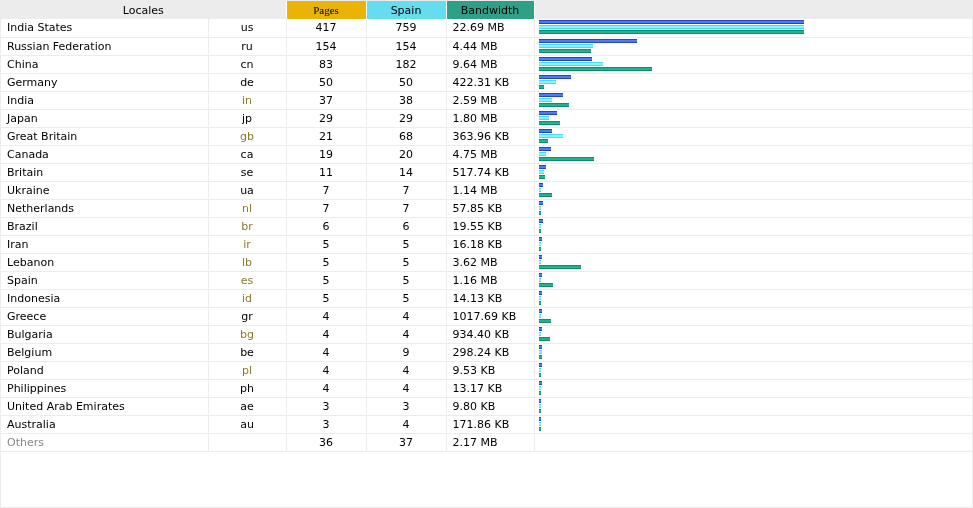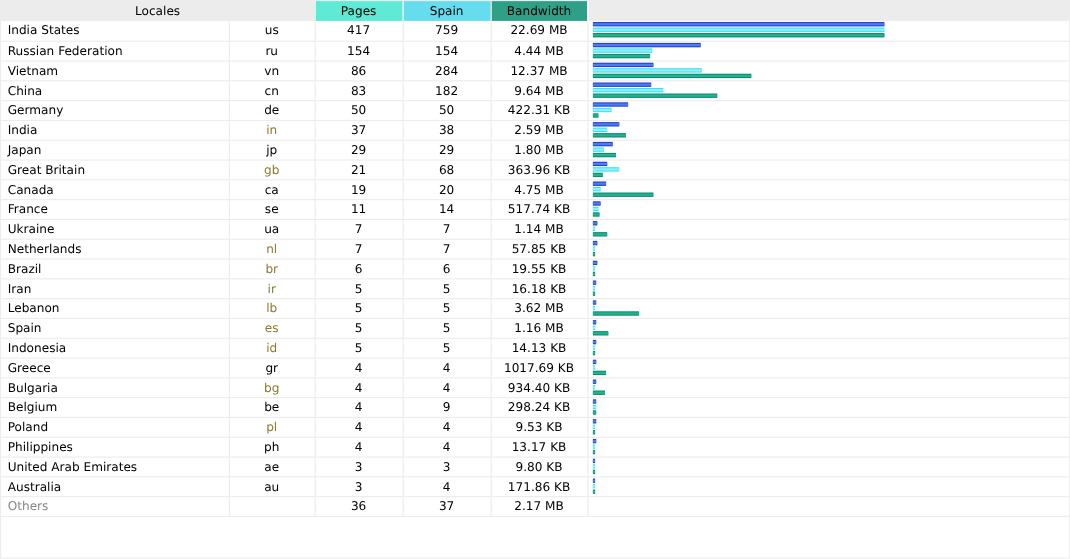--- a/index.html
+++ b/index.html
@@ -69,39 +69,39 @@
     color: #000000;
     padding: 0;
     text-align: center;
     border-right: 1px solid #ffffff;
     box-sizing: border-box;
   }
   th.h-locales {
     background: #ECECEC;
     border-right: 1px solid #ffffff;
   }
-  th.h-pages     { background: #5eead4; }
+  th.h-pages     { background: #eab308; font-family: Liberation Serif, serif; }
   th.h-hits      { background: #66DDEE; }
   th.h-bandwidth { background: #2EA087; }
   th.h-blank     { background: #ECECEC; border-right: none; }
 
   table.locales tbody td {
     height: 18px;
     padding: 0 6px;
     font-size: 11px;
     border-bottom: 1px solid #ECECEC;
     border-right: 1px solid #ECECEC;
     box-sizing: border-box;
     white-space: nowrap;
     overflow: hidden;
   }
   td.cell-name  { text-align: left;  color: #000000; padding-left: 4px; }
   td.cell-code  { text-align: center; color: #000000; }
   td.cell-num   { text-align: center; color: #000000; }
-  td.cell-bw    { text-align: center; color: #000000; }
+  td.cell-bw    { text-align: left; color: #000000; }
   td.cell-bar   { border-right: none; padding: 0; position: relative; }
 
   tr.others-row td { color: #888888; }
   tr.others-row td.cell-num,
   tr.others-row td.cell-bw { color: #000000; }
 
   td.cell-code.tint { color: #8A7A2E; }
 
   
   .bargroup {
@@ -179,34 +179,20 @@
           <td class="cell-bw">4.44 MB</td>
           <td class="cell-bar">
             <div class="bargroup">
               <div class="bar bar-pages" style="width: 98px;"></div>
               <div class="bar bar-hits" style="width: 54px;"></div>
               <div class="bar bar-bw" style="width: 52px;"></div>
             </div>
           </td>
         </tr>
         <tr>
-          <td class="cell-name">Vietnam</td>
-          <td class="cell-code">vn</td>
-          <td class="cell-num">86</td>
-          <td class="cell-num">284</td>
-          <td class="cell-bw">12.37 MB</td>
-          <td class="cell-bar">
-            <div class="bargroup">
-              <div class="bar bar-pages" style="width: 55px;"></div>
-              <div class="bar bar-hits" style="width: 99px;"></div>
-              <div class="bar bar-bw" style="width: 144px;"></div>
-            </div>
-          </td>
-        </tr>
-        <tr>
           <td class="cell-name">China</td>
           <td class="cell-code">cn</td>
           <td class="cell-num">83</td>
           <td class="cell-num">182</td>
           <td class="cell-bw">9.64 MB</td>
           <td class="cell-bar">
             <div class="bargroup">
               <div class="bar bar-pages" style="width: 53px;"></div>
               <div class="bar bar-hits" style="width: 64px;"></div>
               <div class="bar bar-bw" style="width: 113px;"></div>
@@ -277,21 +263,21 @@
           <td class="cell-bw">4.75 MB</td>
           <td class="cell-bar">
             <div class="bargroup">
               <div class="bar bar-pages" style="width: 12px;"></div>
               <div class="bar bar-hits" style="width: 7px;"></div>
               <div class="bar bar-bw" style="width: 55px;"></div>
             </div>
           </td>
         </tr>
         <tr>
-          <td class="cell-name">France</td>
+          <td class="cell-name">Britain</td>
           <td class="cell-code">se</td>
           <td class="cell-num">11</td>
           <td class="cell-num">14</td>
           <td class="cell-bw">517.74 KB</td>
           <td class="cell-bar">
             <div class="bargroup">
               <div class="bar bar-pages" style="width: 7px;"></div>
               <div class="bar bar-hits" style="width: 5px;"></div>
               <div class="bar bar-bw" style="width: 6px;"></div>
             </div>

